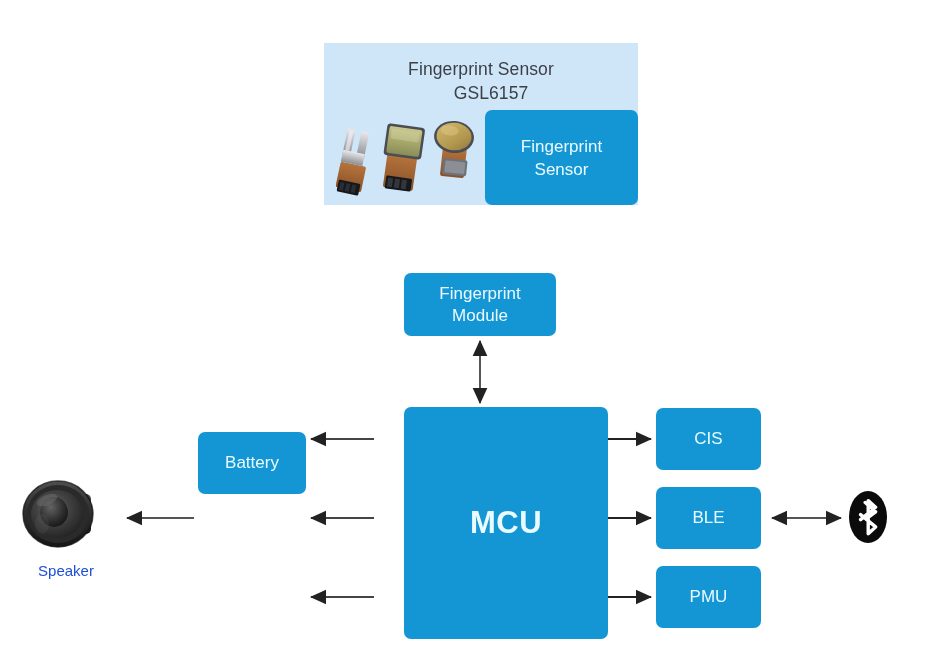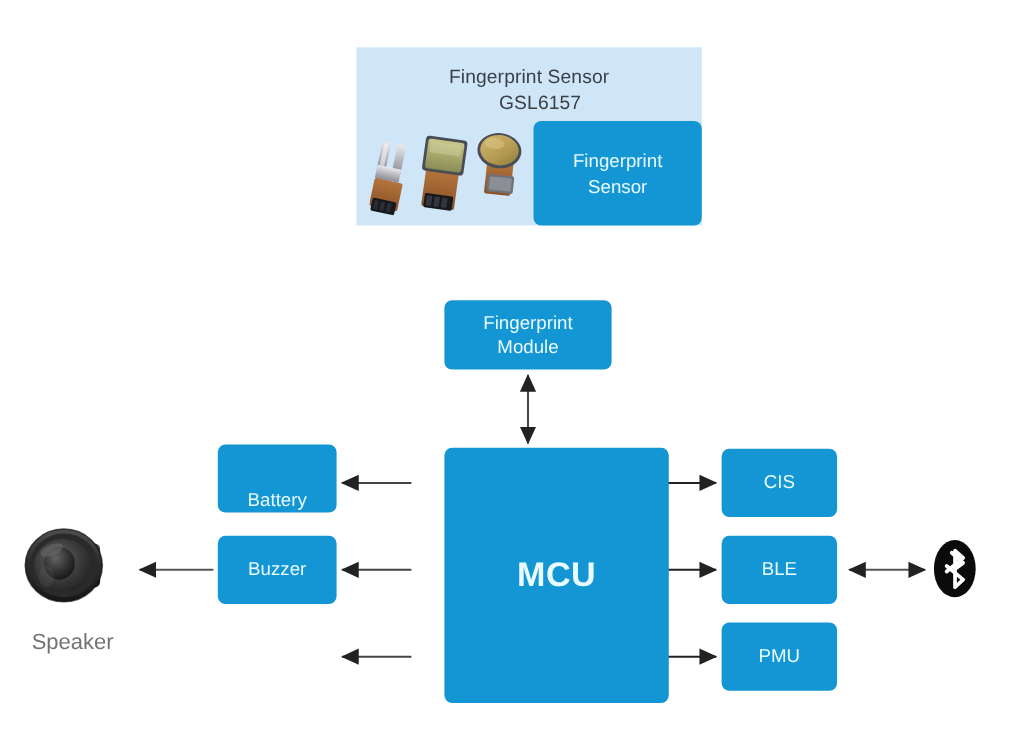--- a/index.html
+++ b/index.html
@@ -81,21 +81,21 @@
     line-height: 22px;
     box-sizing: border-box;
   }
   .blk span { display: block; }
 
   #blk-fingerprint-module { left: 404px; top: 273px; width: 152px; height: 63px; }
   #blk-mcu {
     left: 378px; top: 407px; width: 204px; height: 232px;
     font-size: 31px; font-weight: 700; letter-spacing: .5px; margin-left: 26px;
   }
-  #blk-battery { left: 198px; top: 404px; width: 108px; height: 62px; align-items: flex-end; }
+  #blk-battery { left: 198px; top: 432px; width: 108px; height: 62px; }
   #blk-buzzer  { left: 198px; top: 487px; width: 108px; height: 62px; }
   #blk-oled    { left: 198px; top: 566px; width: 108px; height: 62px; line-height: 21px; }
   #blk-cis     { left: 656px; top: 408px; width: 105px; height: 62px; }
   #blk-ble     { left: 656px; top: 487px; width: 105px; height: 62px; }
   #blk-pmu     { left: 656px; top: 566px; width: 105px; height: 62px; }
 
   
   .arrow-layer {
     position: absolute;
     left: 0; top: 0;
@@ -105,23 +105,23 @@
 
   
   .speaker-wrap {
     position: absolute;
     left: 16px;
     top: 478px;
     width: 100px;
     text-align: center;
   }
   .speaker-label {
-    margin-top: 18px;
-    font-size: 20px;
-    color: #737373;
+    margin-top: 8px;
+    font-size: 15px;
+    color: #1d4ed8;
   }
 
   
   .bt-wrap {
     position: absolute;
     left: 848px;
     top: 490px;
     width: 40px;
     height: 54px;
   }
@@ -239,23 +239,20 @@
   </div>
 
   <div class="blk" id="blk-mcu">
     <span>MCU</span>
   </div>
 
   <div class="blk" id="blk-battery">
     <span>Battery</span>
   </div>
 
-  <div class="blk" id="blk-buzzer">
-    <span>Buzzer</span>
-  </div>
 
 
   <div class="blk" id="blk-cis">
     <span>CIS</span>
   </div>
 
   <div class="blk" id="blk-pmu">
     <span>PMU</span>
   </div>
 

